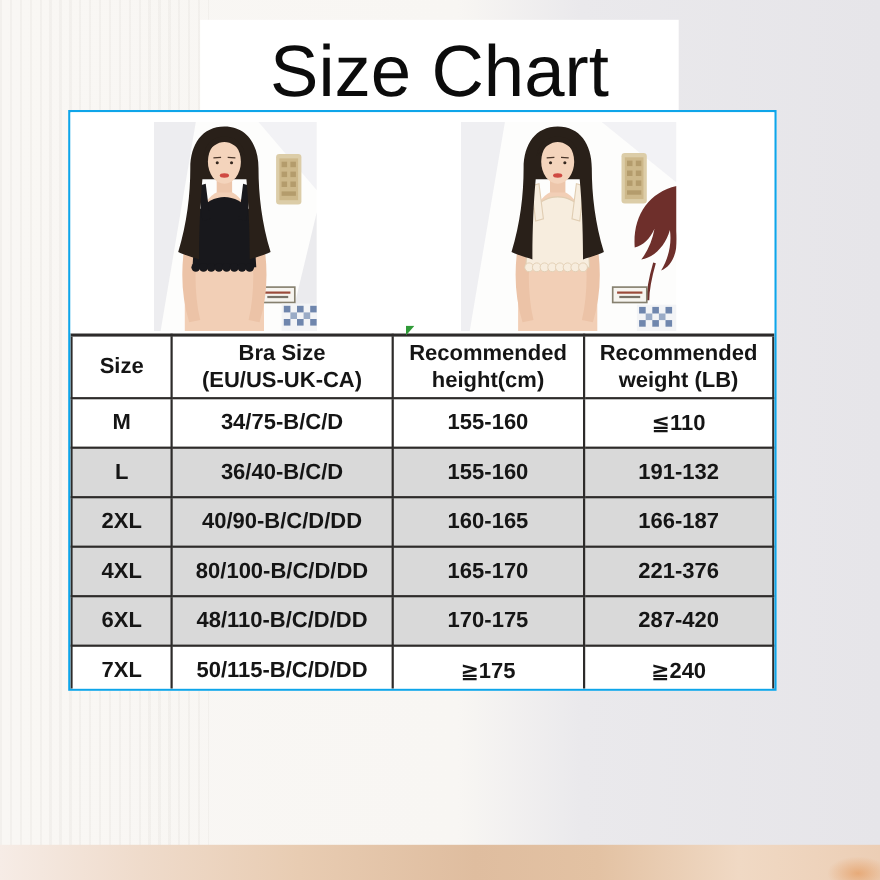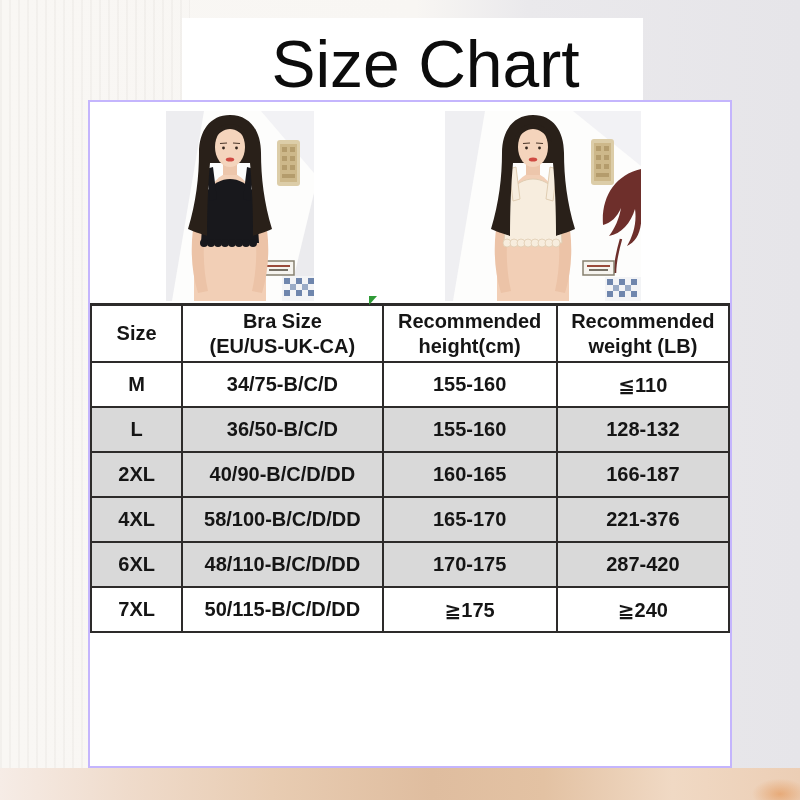--- a/index.html
+++ b/index.html
@@ -9,28 +9,28 @@
     background:linear-gradient(90deg,#f9f7f4 0%,#f8f6f3 52%,#eae9ec 66%,#e6e5e9 100%);
   }
   
   .curtain{
     position:absolute;left:0;top:0;width:190px;height:800px;
     background:repeating-linear-gradient(90deg,rgba(120,110,100,0.05) 0 2px,rgba(255,255,255,0) 2px 9px);
     pointer-events:none;
   }
   .title-box{
     position:absolute;left:182px;top:18px;width:435px;height:92px;
-    background:#ffffff;display:flex;align-items:center;justify-content:center;padding-left:26px;
+    background:#ffffff;display:flex;align-items:center;justify-content:center;
   }
   .title-box h1{
     margin:0;font-size:66px;font-weight:400;color:#0c0c0c;letter-spacing:0px;white-space:nowrap;
   }
   .content-box{
-    position:absolute;left:88px;top:100px;width:644px;height:668px;
-    background:#ffffff;border:2px solid #c4b5fd;box-sizing:border-box;overflow:hidden;
+    position:absolute;left:62px;top:100px;width:644px;height:528px;
+    background:#ffffff;border:2px solid #0ea5e9;box-sizing:border-box;overflow:hidden;
   }
   .photo-band{position:relative;width:100%;height:201px;background:#ffffff;}
   .photo{position:absolute;top:9px;display:block;}
   .photo.left{left:76px;width:148px;height:190px;}
   .photo.right{left:355px;width:196px;height:190px;}
   table.size-table{
     width:100%;border-collapse:collapse;table-layout:fixed;
     border-top:3px solid #2d2b2a;
   }
   table.size-table th,table.size-table td{
@@ -218,33 +218,33 @@
     </thead>
     <tbody>
         <tr>
     <td>M</td>
     <td>34/75-B/C/D</td>
     <td>155-160</td>
     <td>≦110</td>
   </tr>
         <tr class="alt">
     <td>L</td>
-    <td>36/50-B/C/D</td>
+    <td>36/40-B/C/D</td>
     <td>155-160</td>
-    <td>128-132</td>
+    <td>191-132</td>
   </tr>
         <tr class="alt">
     <td>2XL</td>
     <td>40/90-B/C/D/DD</td>
     <td>160-165</td>
     <td>166-187</td>
   </tr>
         <tr class="alt">
     <td>4XL</td>
-    <td>58/100-B/C/D/DD</td>
+    <td>80/100-B/C/D/DD</td>
     <td>165-170</td>
     <td>221-376</td>
   </tr>
         <tr class="alt">
     <td>6XL</td>
     <td>48/110-B/C/D/DD</td>
     <td>170-175</td>
     <td>287-420</td>
   </tr>
         <tr>

